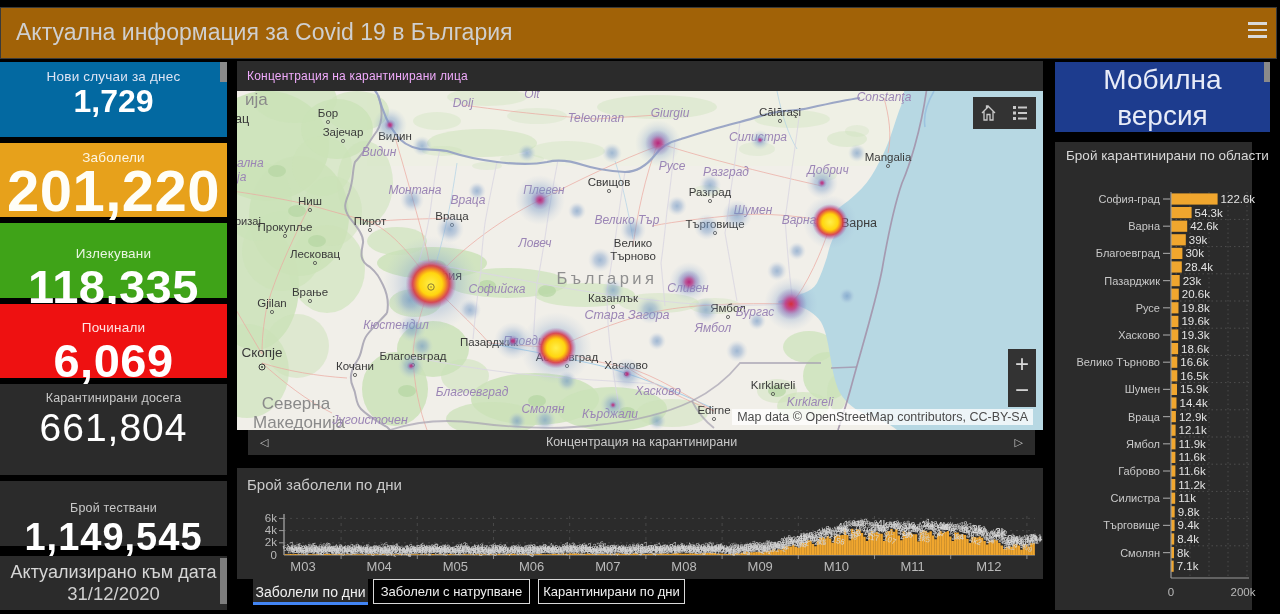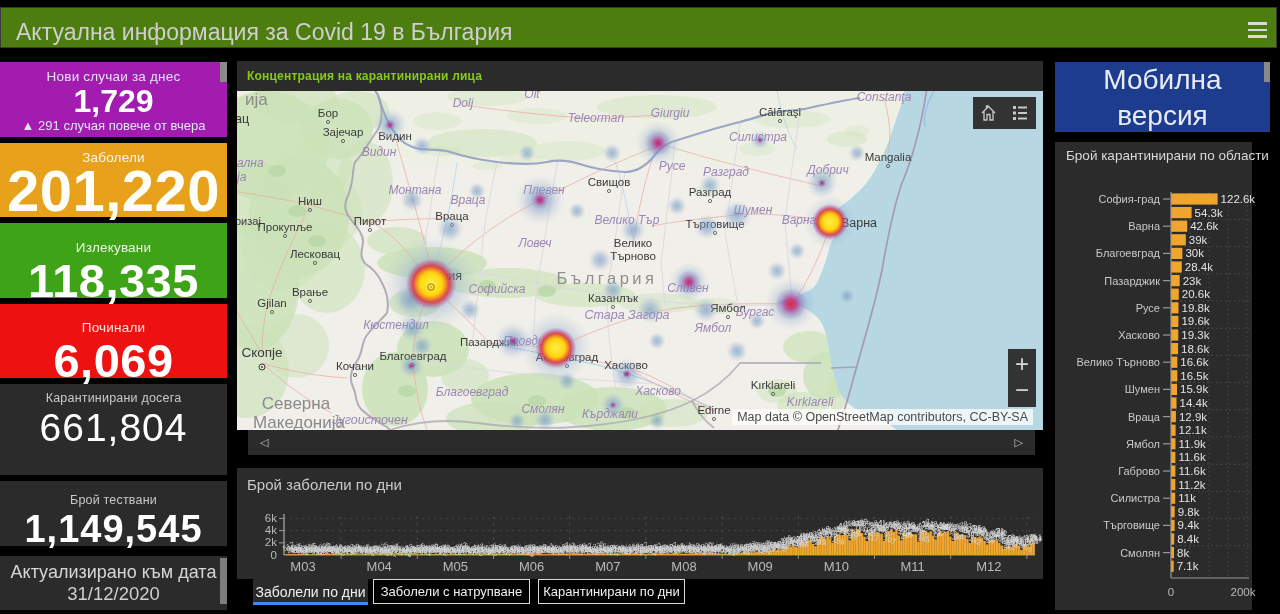--- a/index.html
+++ b/index.html
@@ -1,61 +1,60 @@
 <!DOCTYPE html>
 <html><head><meta charset="utf-8">
 <style>
 *{margin:0;padding:0;box-sizing:border-box}
 body{width:1280px;height:614px;background:#000;font-family:"Liberation Sans",sans-serif;position:relative;overflow:hidden}
 .abs{position:absolute}
 .card{position:absolute;left:0;width:227px;text-align:center;color:#fff}
 .ttl{font-size:13.5px;letter-spacing:0.2px}
 svg text{font-family:"Liberation Sans",sans-serif}
 </style></head><body>
-<div class="abs" style="left:0;top:7px;width:1277px;height:41px;background:#4d7c0f;border:1px solid #3a3a3a">
+<div class="abs" style="left:0;top:7px;width:1277px;height:52px;background:#a16207;border:1px solid #3a3a3a">
 <div class="abs" style="left:15px;top:11px;font-size:23px;color:#cfcfcf">Актуална информация за Covid 19 в България</div>
 <div class="abs" style="right:9px;top:14px;width:19px;height:16px">
 <div style="height:2.6px;background:#d9d9d9;margin-top:0"></div>
 <div style="height:2.6px;background:#d9d9d9;margin-top:4px"></div>
 <div style="height:2.6px;background:#d9d9d9;margin-top:4px"></div>
 </div>
   </div>
-<div class="card" style="top:62px;height:75px;background:#a21caf">
+<div class="card" style="top:62px;height:75px;background:#0369a1">
 <div class="ttl" style="margin-top:7px;color:#dde4f4">Нови случаи за днес</div>
 <div style="font-size:32px;font-weight:bold;line-height:34px">1,729</div>
-<div style="font-size:13px;color:#dfe5f5">▲ 291 случая повече от вчера</div>
 <div class="abs" style="right:0;top:0;width:7px;height:20px;background:#8a8a8a"></div>
 </div>
 <div class="card" style="top:143px;height:74px;background:#e7a11b">
 <div class="ttl" style="margin-top:7px;color:#fdf6e3">Заболели</div>
 <div style="font-size:58px;font-weight:bold;line-height:52px;color:#fffef7;letter-spacing:0.5px">201,220</div>
 </div>
 <div class="card" style="top:223px;height:75px;background:#3fa318">
-<div class="ttl" style="margin-top:17px;color:#eaf6e3">Излекувани</div>
+<div class="ttl" style="margin-top:23px;color:#eaf6e3">Излекувани</div>
 <div style="font-size:47px;font-weight:bold;line-height:52px;letter-spacing:0.5px">118,335</div>
 </div>
 <div class="card" style="top:304px;height:74px;background:#ee1111">
 <div class="ttl" style="margin-top:16px;color:#ffe3e3">Починали</div>
 <div style="font-size:47px;font-weight:bold;line-height:52px;letter-spacing:0.5px">6,069</div>
 </div>
 <div class="card" style="top:384px;height:91px;background:#2b2b2b">
 <div class="ttl" style="margin-top:7px;font-size:12.5px;color:#c9c9c9">Карантинирани досега</div>
 <div style="font-size:39px;font-weight:normal;line-height:42px;letter-spacing:1px;margin-top:2px">661,804</div>
 </div>
 <div class="card" style="top:481px;height:65px;background:#2b2b2b">
-<div class="ttl" style="margin-top:12px;font-size:12.5px;color:#c9c9c9">Брой тествани</div>
+<div class="ttl" style="margin-top:20px;font-size:12.5px;color:#c9c9c9">Брой тествани</div>
 <div style="font-size:38px;font-weight:bold;line-height:42px;letter-spacing:1px;margin-top:1px">1,149,545</div>
 </div>
 <div class="card" style="top:556px;height:54px;background:#2b2b2b">
 <div style="margin-top:6px;font-size:18px;color:#d6d6d6">Актуализирано към дата</div>
 <div style="font-size:18.5px;color:#cfcfcf">31/12/2020</div>
 <div class="abs" style="right:0;top:2px;width:7px;height:46px;background:#7d7d7d"></div>
 </div>
 <div class="abs" style="left:237px;top:61px;width:806px;height:30px;background:#2b2b2b">
-<div class="abs" style="left:10px;top:8px;font-size:12px;font-weight:bold;color:#84cc16;letter-spacing:0.2px">Концентрация на карантинирани лица</div>
+<div class="abs" style="left:10px;top:8px;font-size:12px;font-weight:normal;color:#f0abfc;letter-spacing:0.2px">Концентрация на карантинирани лица</div>
 </div>
 <div class="abs" style="left:237px;top:91px;width:806px;height:339px;overflow:hidden">
 <svg width="806" height="339" viewBox="0 0 806 339">
       <defs>
 <radialGradient id="hb">
           <stop offset="0%" stop-color="rgba(108,148,196,0.62)"></stop>
           <stop offset="45%" stop-color="rgba(125,158,202,0.42)"></stop>
           <stop offset="78%" stop-color="rgba(150,175,210,0.14)"></stop>
           <stop offset="100%" stop-color="rgba(160,185,215,0)"></stop>
         </radialGradient>
@@ -356,20 +355,21 @@
 </svg>
     </div>
 <div class="abs" style="right:7px;top:258px;width:28px;height:58px;background:#333;color:#d9d9d9;text-align:center">
 <div style="font-size:24px;line-height:29px">+</div>
 <div style="font-size:24px;line-height:24px">−</div>
 </div>
 <div class="abs" style="right:10px;bottom:5px;height:16px;background:rgba(255,255,255,0.75);color:#4a4a4a;font-size:12.5px;line-height:16px;padding:0 5px">Map data © OpenStreetMap contributors, CC-BY-SA</div>
 </div>
 <div class="abs" style="left:248px;top:430px;width:787px;height:25px;background:#2b2b2b;color:#c9c9c9">
 <div class="abs" style="left:12px;top:6px;font-size:11px">◁</div>
+<div class="abs" style="left:0;top:5px;width:100%;text-align:center;font-size:12.5px">Концентрация на карантинирани</div>
 <div class="abs" style="right:12px;top:6px;font-size:11px">▷</div>
 </div>
 <div class="abs" style="left:237px;top:468px;width:806px;height:111px;background:#2b2b2b">
 <div class="abs" style="left:10px;top:8px;font-size:15px;color:#c9c9c9">Брой заболели по дни</div>
 <svg class="abs" style="left:0;top:0" width="806" height="111" viewBox="0 0 806 111">
       <line x1="47" y1="74.8" x2="798" y2="74.8" stroke="#464646" stroke-width="1" stroke-dasharray="2,4"></line>
       <line x1="47" y1="62.6" x2="798" y2="62.6" stroke="#464646" stroke-width="1" stroke-dasharray="2,4"></line>
       <line x1="47" y1="50.4" x2="798" y2="50.4" stroke="#464646" stroke-width="1" stroke-dasharray="2,4"></line>
       <line x1="104.1" y1="48" x2="104.1" y2="87" stroke="#484848" stroke-width="1" stroke-dasharray="3,4"></line>
       <line x1="104.1" y1="87" x2="104.1" y2="91" stroke="#8a8a8a" stroke-width="1"></line>

